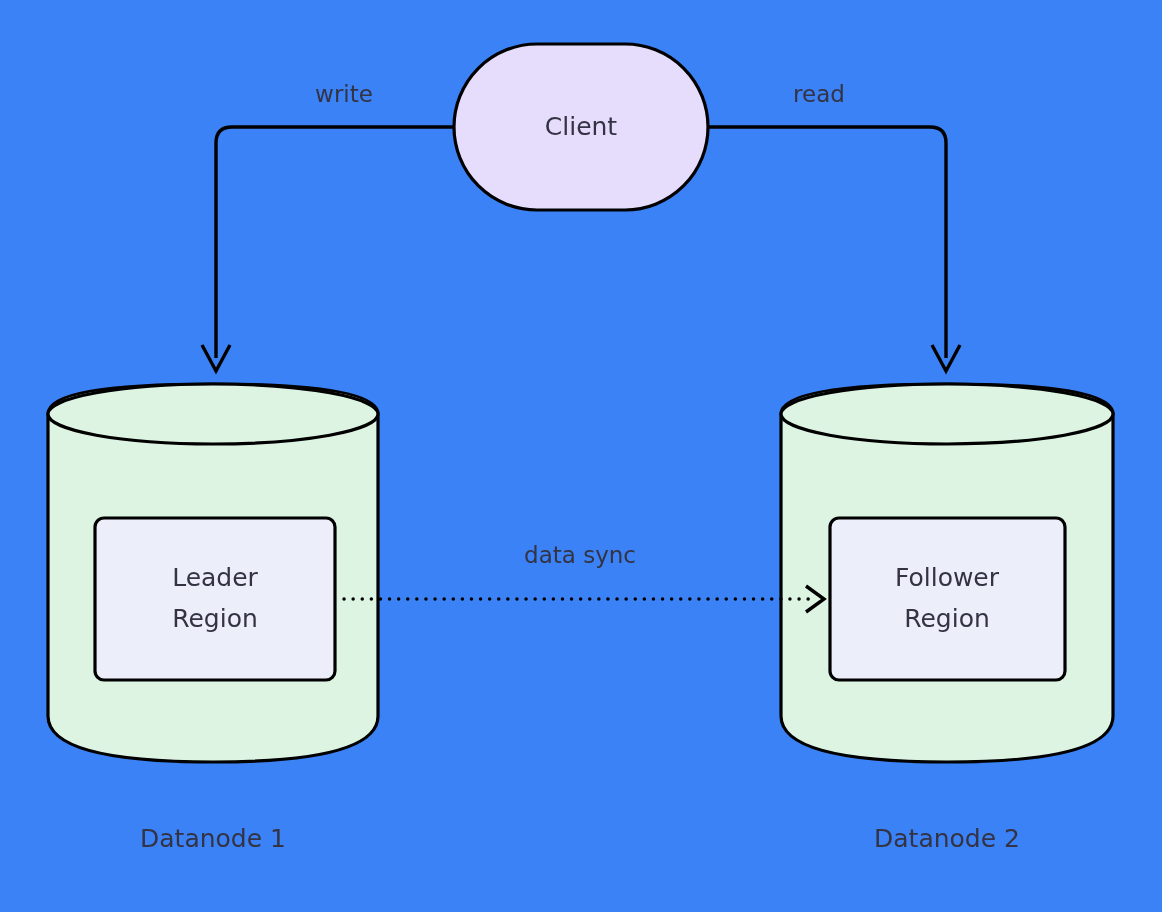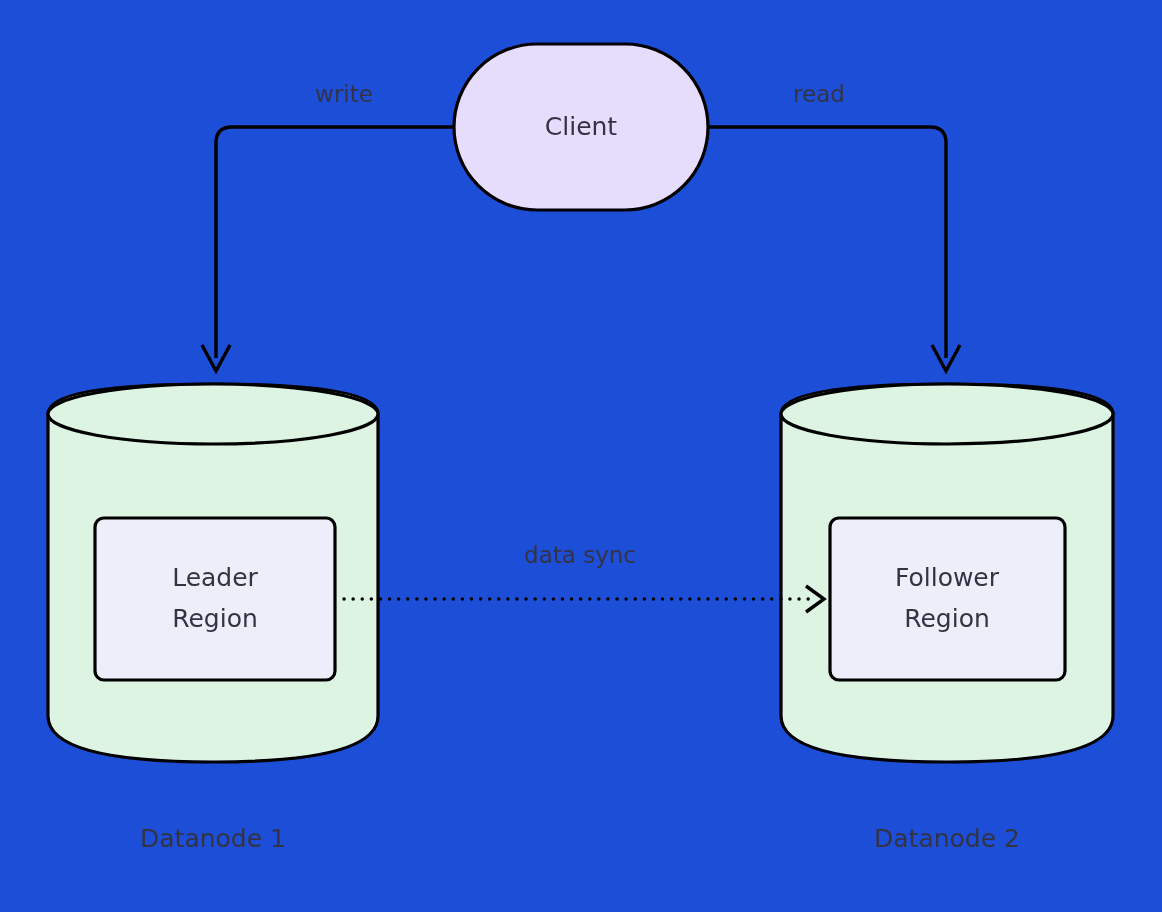--- a/index.html
+++ b/index.html
@@ -11,21 +11,21 @@
   body {
     width: 1162px;
     height: 912px;
     font-family: "DejaVu Sans", "Liberation Sans", sans-serif;
     overflow: hidden;
   }
   #diagram-root {
     position: relative;
     width: 1162px;
     height: 912px;
-    background: #1d4ed8;
+    background: #3b82f6;
   }
   svg.diagram-canvas {
     display: block;
     width: 1162px;
     height: 912px;
   }
   .node-shape {
     stroke: #000000;
     stroke-width: 3.2;
     stroke-linejoin: round;

